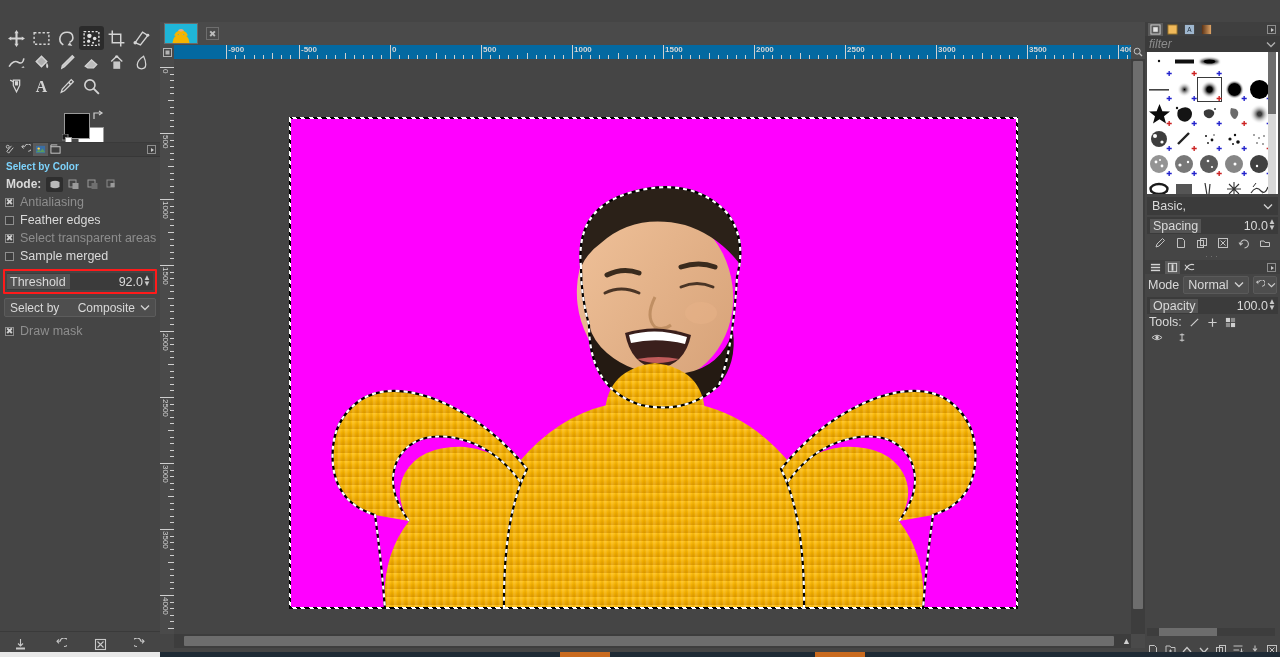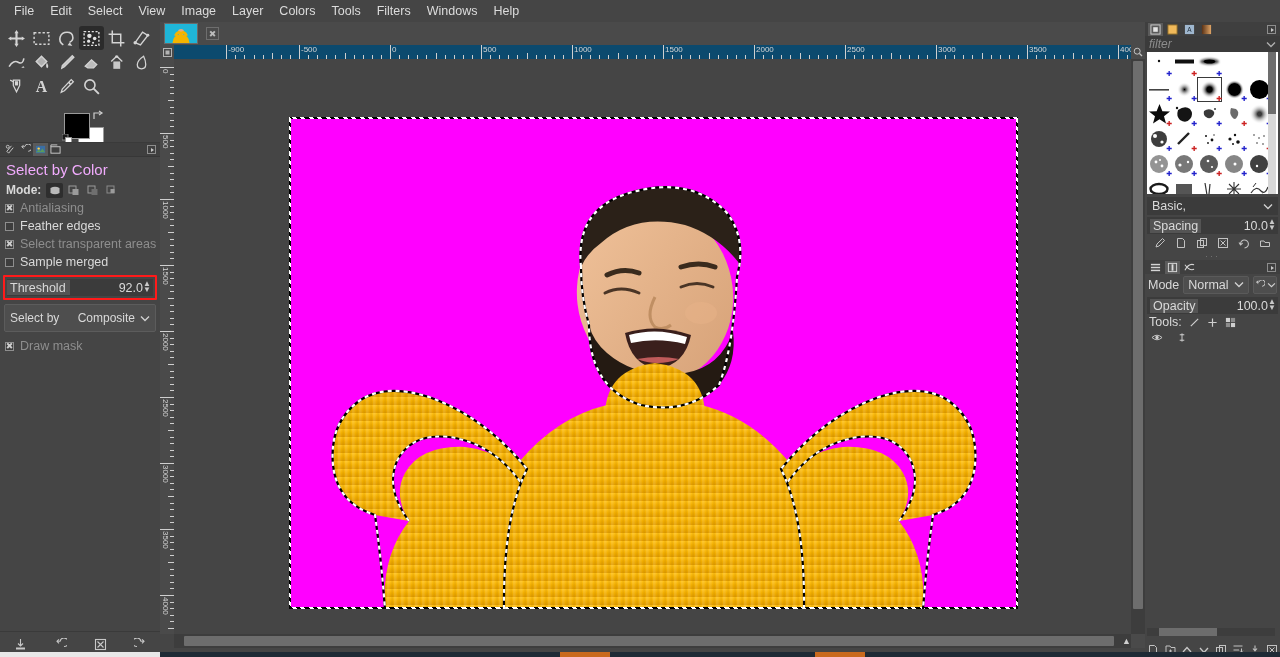--- a/index.html
+++ b/index.html
@@ -52,21 +52,21 @@
   }
   #to-tabs {
     height:14px; background:#3f3f3f; display:flex; align-items:center;
     padding-left:3px; border-bottom:1px solid #373737;
   }
   #to-tabs .t { width:15px; height:13px; display:flex; align-items:center; justify-content:center; }
   #to-tabs .t.sel { background:#5b5b5b; }
   #to-menu-btn { margin-left:auto; margin-right:4px; width:9px; height:9px; border:1px solid #8d8d8d; position:relative; }
   #to-menu-btn:after{content:"";position:absolute;right:1px;top:2px;border-left:3px solid #c8c8c8;border-top:2.5px solid transparent;border-bottom:2.5px solid transparent;}
 
-  #to-title { padding:4px 6px 3px 6px; font-weight:normal; font-size:15px; color:#f0abfc; }
+  #to-title { padding:4px 6px 3px 6px; font-weight:bold; font-size:10px; color:#7dd3fc; }
 
   .opt-row { display:flex; align-items:center; padding:1px 6px; height:17px; }
   #mode-row { padding-left:6px; height:18px; }
   #mode-row .lbl { margin-right:5px;font-weight:bold; }
   .mode-btn { width:17px; height:15px; display:flex; align-items:center; justify-content:center; margin-right:2px; border-radius:2px; }
   .mode-btn.sel { background:#2e2e2e; }
 
   .chk-row { display:flex; align-items:center; height:18px; padding-left:5px; }
   .chkbox {
     width:9px; height:9px; border:1px solid #8e8e8e; background:#3d3d3d;
@@ -82,21 +82,21 @@
   }
   #threshold-row {
     height:17px; display:flex; align-items:center; justify-content:space-between;
     background:#3b3b3b; position:relative;
   }
   #threshold-label { background:#545454; padding:1px 4px 0 3px; font-size:12.5px; }
   #threshold-value { font-size:12.5px; padding-right:10px; }
   #threshold-spin { position:absolute; right:2px; top:2px; font-size:8px; line-height:6px; color:#c9c9c9; }
 
   #selectby-row {
-    margin:4px 4px 0 4px; height:28px; background:#4e4e4e; border:1px solid #5c5c5c;
+    margin:4px 4px 0 4px; height:19px; background:#4e4e4e; border:1px solid #5c5c5c;
     display:flex; align-items:center; justify-content:space-between; padding:0 5px; border-radius:2px;
   }
   #selectby-val { display:flex; align-items:center; gap:5px; }
 
   
   #left-bottom {
     position:absolute; left:0; top:631px; width:160px; height:26px;
     background:#454545; display:flex; align-items:center; justify-content:space-around;
     border-top:1px solid #3a3a3a;
   }
@@ -108,21 +108,21 @@
   #tabstrip { height:23px; background:#4a4a4a; display:flex; align-items:center; padding-left:4px; }
   #doc-thumb {
     width:34px; height:21px; background:#1fb6d8; border:1px solid #6a6a6a;
     display:flex; align-items:center; justify-content:center; position:relative; overflow:hidden;
   }
   #tab-close { width:13px; height:13px; border:1px solid #6e6e6e; margin-left:8px;
     display:flex; align-items:center; justify-content:center; font-size:9px; color:#bbb; }
 
   #ruler-corner { position:absolute; left:0; top:23px; width:14px; height:14px; background:#4a4a4a;
     display:flex; align-items:center; justify-content:center; }
-  #hruler { position:absolute; left:14px; top:23px; width:957px; height:14px; background:#0c4a6e; overflow:hidden; }
+  #hruler { position:absolute; left:14px; top:23px; width:957px; height:14px; background:#0369a1; overflow:hidden;font-weight:bold; }
   #vruler { position:absolute; left:0; top:37px; width:14px; height:575px; background:#4a4a4a; overflow:hidden; }
   #zoomfit-btn { position:absolute; right:0; top:23px; width:14px; height:14px; background:#4a4a4a;
      display:flex;align-items:center;justify-content:center; }
 
   .tickwrap { position:absolute; left:0; top:0; }
   .tk { position:absolute; background:#cfcfcf; }
   .tlabel { position:absolute; font-size:8px; color:#d5d5d5; line-height:8px; white-space:nowrap; }
   .vlabel { position:absolute; font-size:8px; color:#d5d5d5; line-height:8px;
      writing-mode:vertical-rl; text-orientation:mixed; white-space:nowrap; }
 
@@ -226,33 +226,20 @@
 
   
   #taskbar { position:absolute; left:0; top:652px; width:1280px; height:5px; background:#1e2a35; }
   #taskbar .seg { position:absolute; top:0; height:5px; }
 </style>
 </head>
 <body>
 
 <div id="app">
 
-  <div id="menubar">
-      <div class="menu-item">File</div>
-      <div class="menu-item">Edit</div>
-      <div class="menu-item">Select</div>
-      <div class="menu-item">View</div>
-      <div class="menu-item">Image</div>
-      <div class="menu-item">Layer</div>
-      <div class="menu-item">Colors</div>
-      <div class="menu-item">Tools</div>
-      <div class="menu-item">Filters</div>
-      <div class="menu-item">Windows</div>
-      <div class="menu-item">Help</div>
-    </div>
 
   <div id="toolbox">
     <div id="tool-grid">
         <div class="tool">
           <svg width="19" height="19" viewBox="0 0 18 18">
             <path d="M9 1 L11 4 L10 4 L10 8 L14 8 L14 7 L17 9 L14 11 L14 10 L10 10 L10 14 L11 14 L9 17 L7 14 L8 14 L8 10 L4 10 L4 11 L1 9 L4 7 L4 8 L8 8 L8 4 L7 4 Z" fill="#d4d4d4"></path>
           </svg>
         </div>
         <div class="tool">
           <svg width="19" height="19" viewBox="0 0 18 18">

